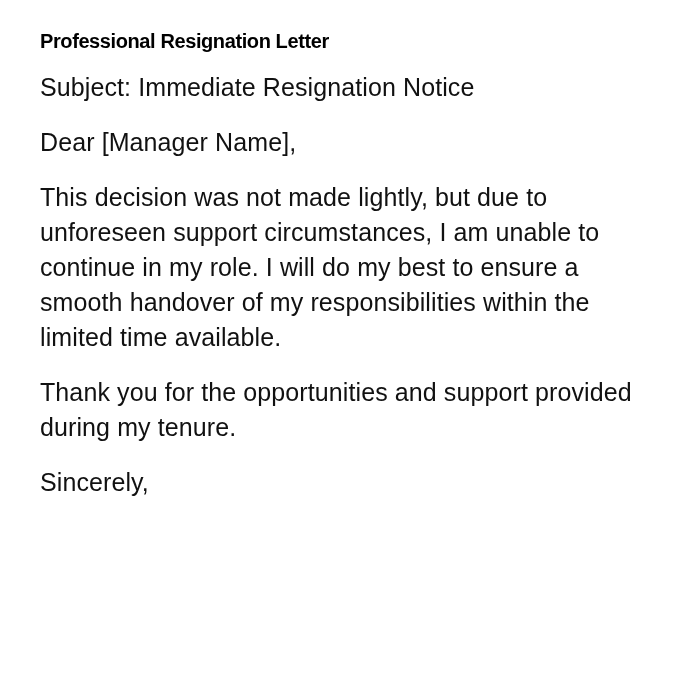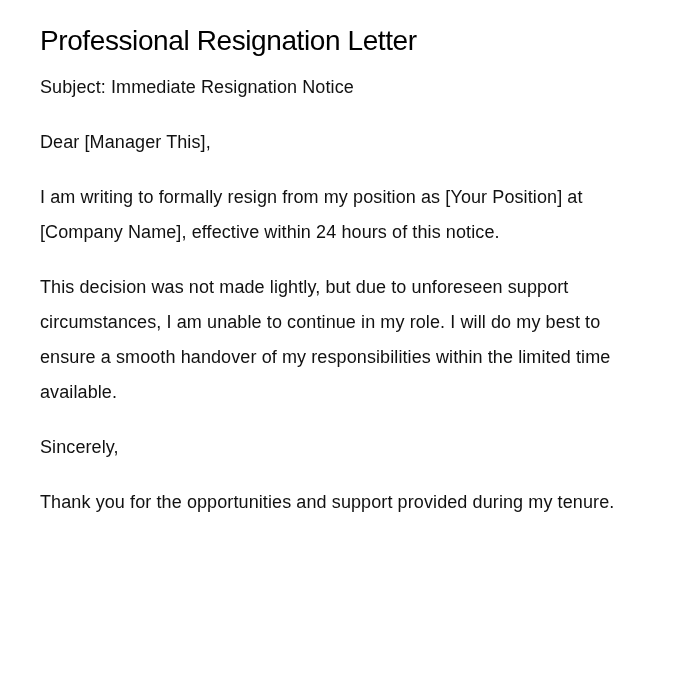--- a/index.html
+++ b/index.html
@@ -14,38 +14,37 @@
       font-family: "Liberation Sans", "DejaVu Sans", sans-serif;
       color: #111111;
     }
     .page {
       position: relative;
       padding: 25px 40px 0 40px;
       box-sizing: border-box;
       width: 700px;
     }
     .title {
-      font-size: 28px;
-      font-weight: normal;
+      font-size: 20px;
+      font-weight: bold;
       letter-spacing: -0.4px;
       line-height: 32px;
       margin: 0 0 13px 0;
       color: #000000;
     }
     .para {
-      font-size: 18px;
+      font-size: 25px;
       line-height: 35px;
       margin: 0 0 20px 0;
       letter-spacing: 0.1px;
     }
   </style>
 </head>
 <body>
 
 <div class="page">
   <h1 class="title">Professional Resignation Letter</h1>
   <p class="para">Subject: Immediate Resignation Notice</p>
-  <p class="para">Dear [Manager This],</p>
-  <p class="para">I am writing to formally resign from my position as [Your Position] at [Company Name], effective within 24 hours of this notice.</p>
+  <p class="para">Dear [Manager Name],</p>
   <p class="para">This decision was not made lightly, but due to unforeseen support circumstances, I am unable to continue in my role. I will do my best to ensure a smooth handover of my responsibilities within the limited time available.</p>
+  <p class="para">Thank you for the opportunities and support provided during my tenure.</p>
   <p class="para">Sincerely,</p>
-  <p class="para">Thank you for the opportunities and support provided during my tenure.</p>
 </div>
 
 </body></html>

